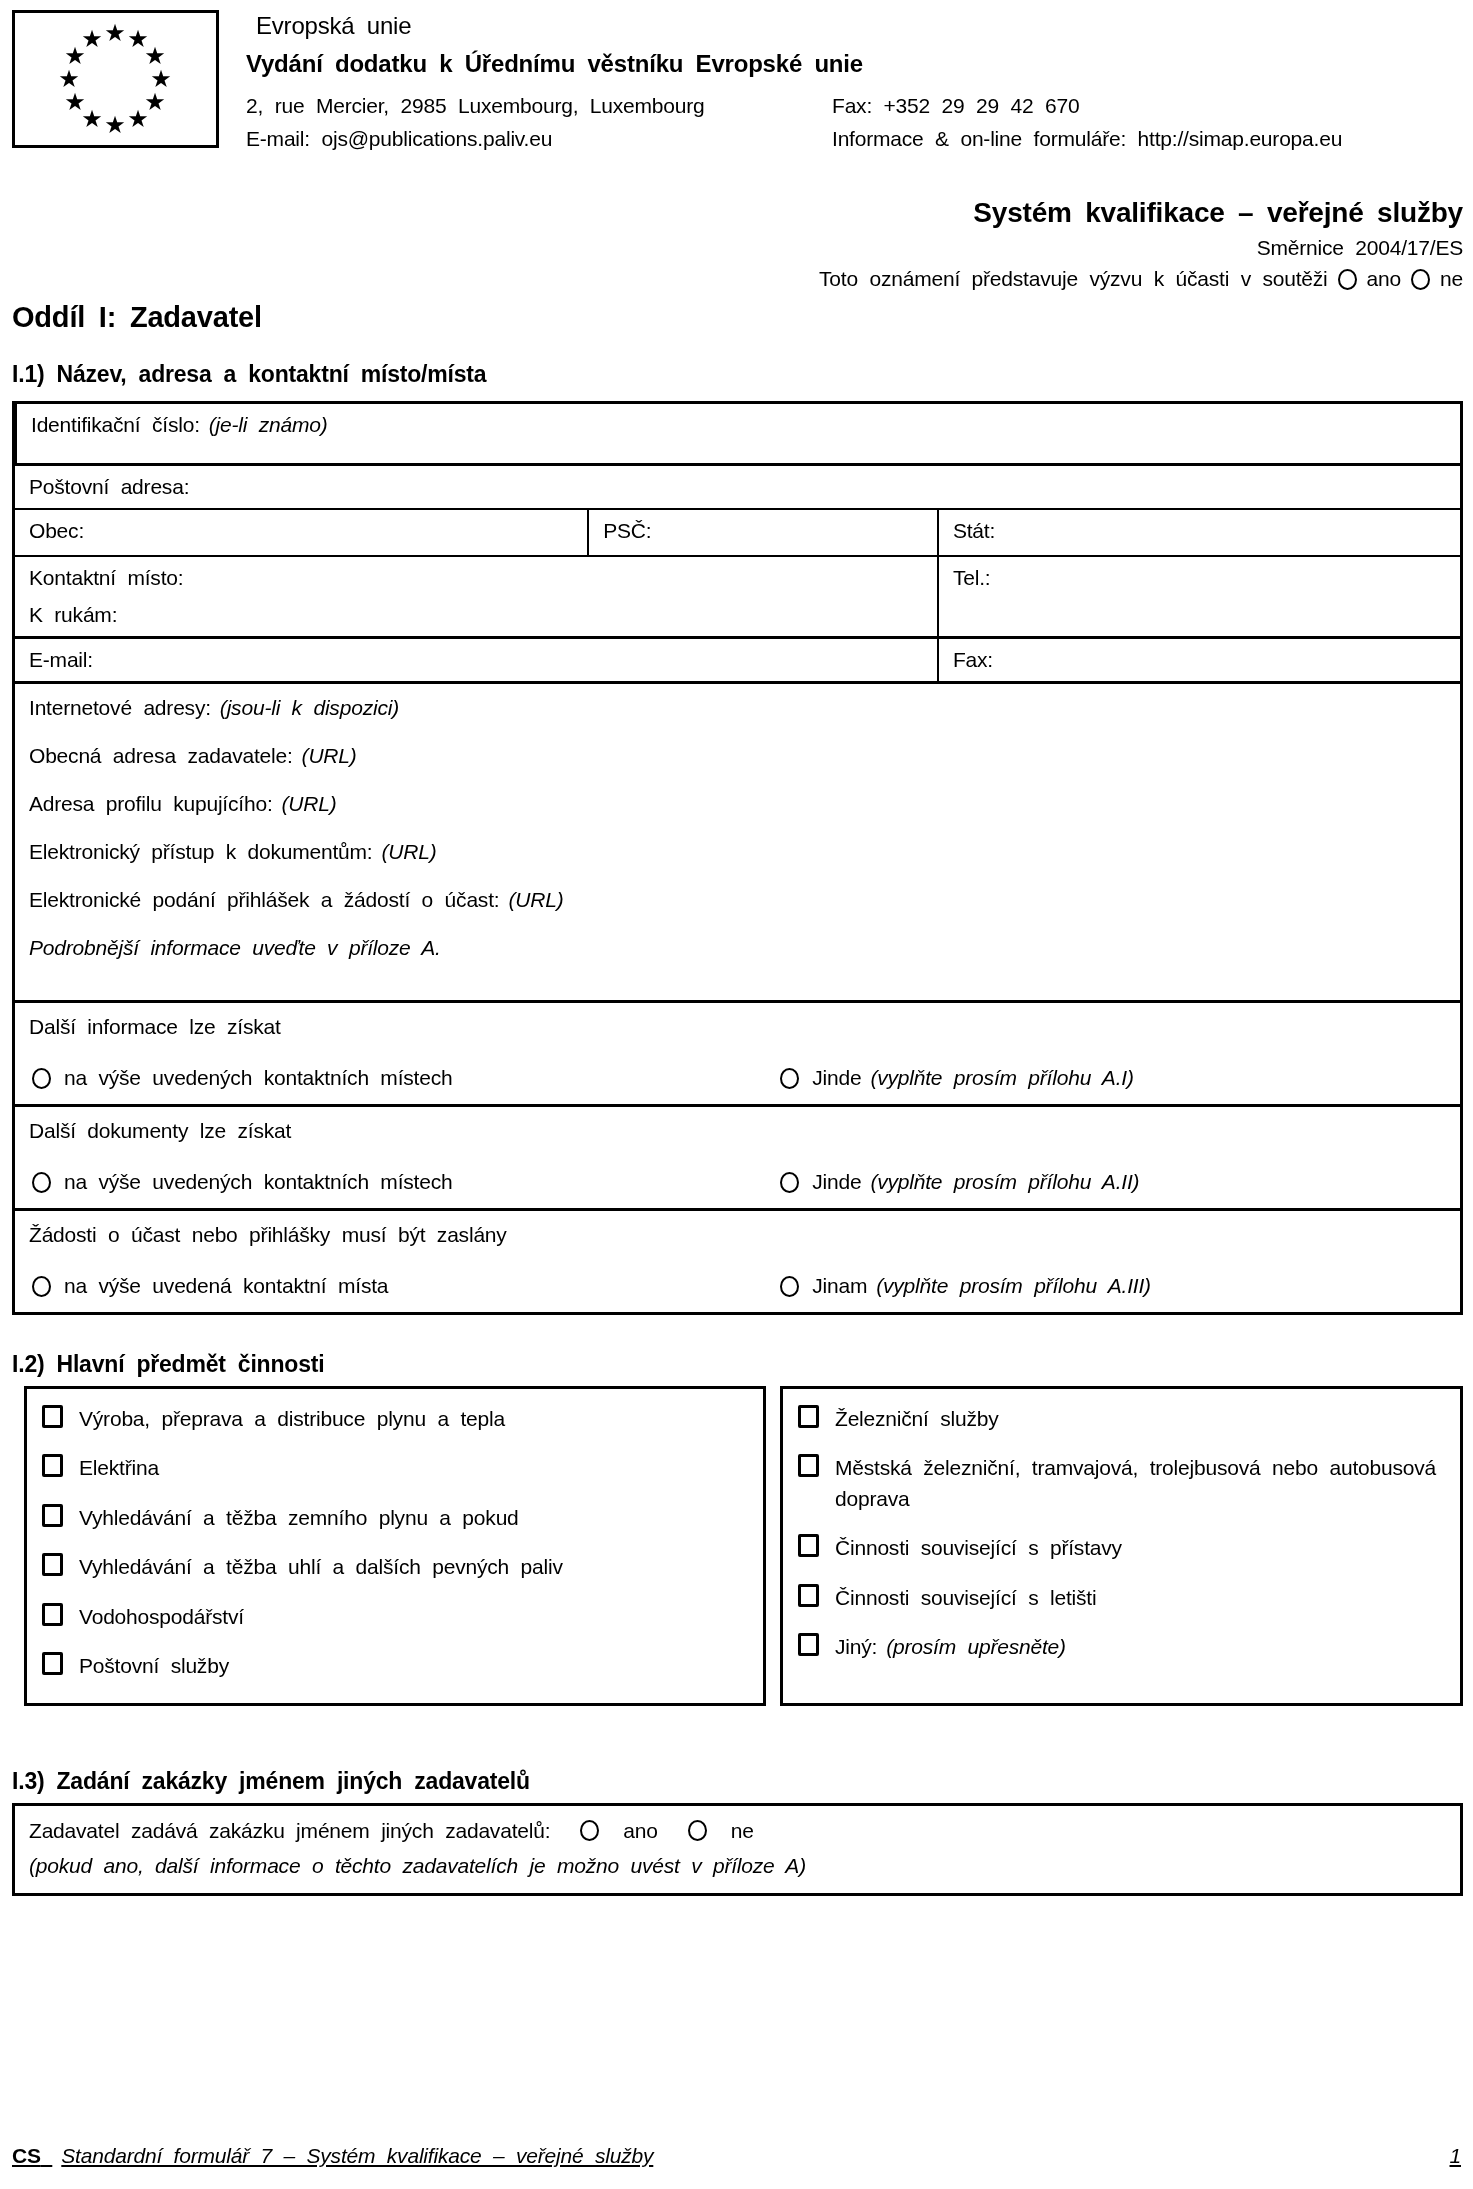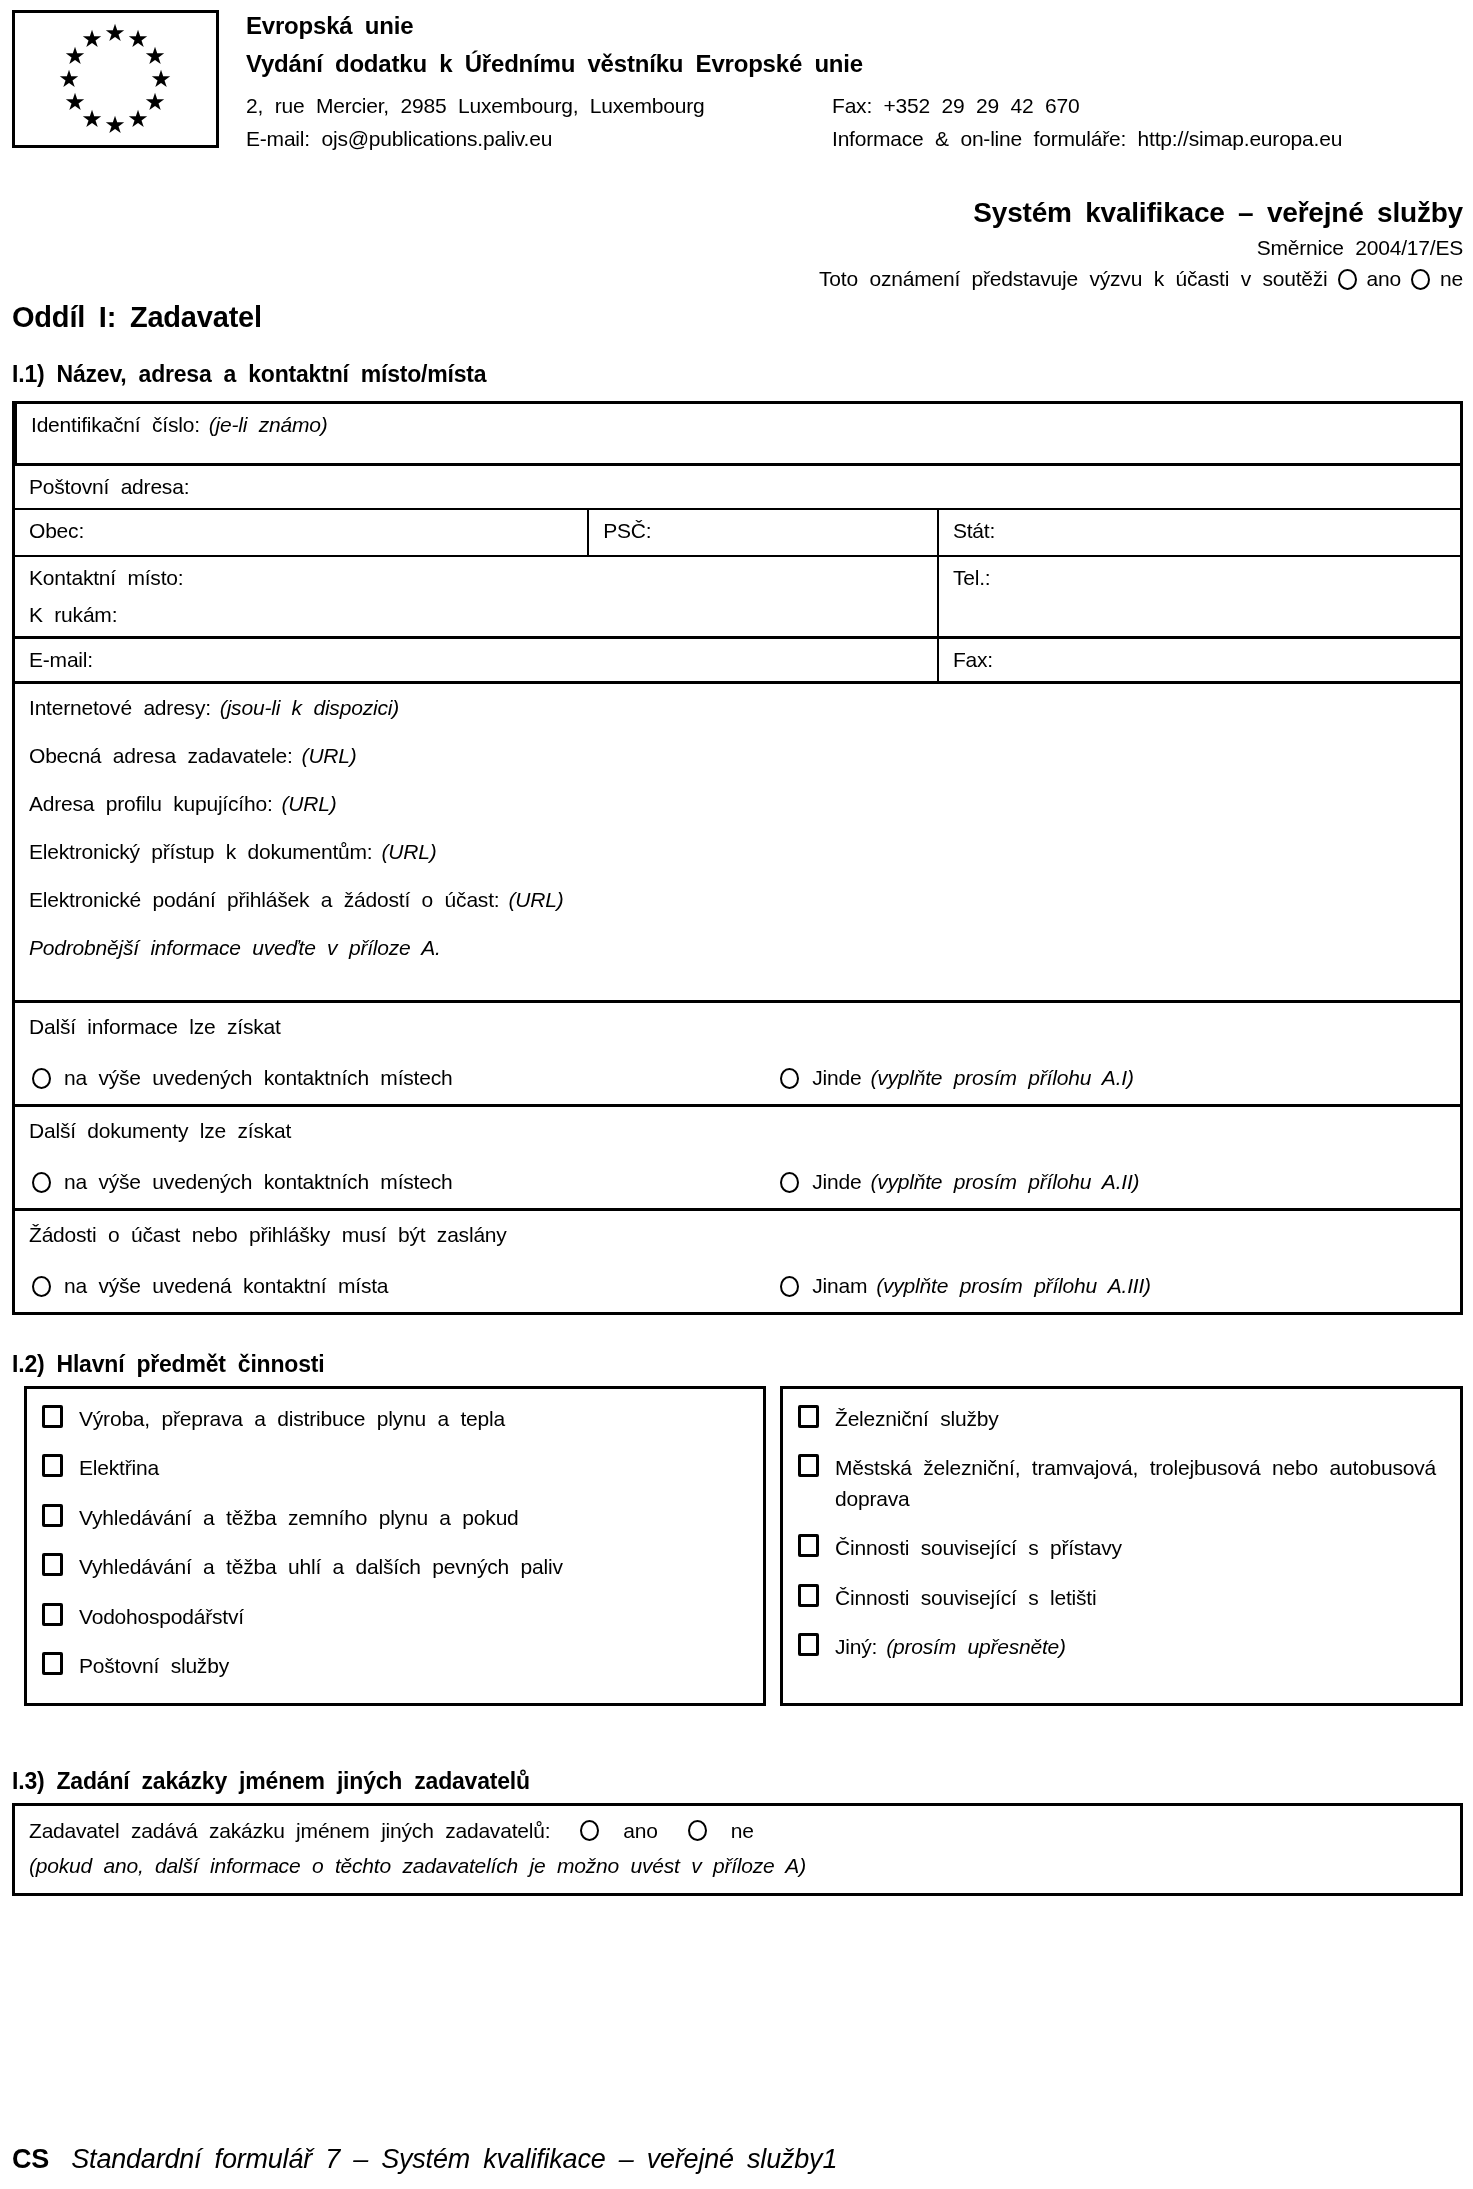--- a/index.html
+++ b/index.html
@@ -16,21 +16,21 @@
 
   
   .header { display: flex; }
   .flag { position: relative; width: 207px; height: 138px; border: 3px solid #000; flex: 0 0 auto; }
   .flag .star { position: absolute; font-size: 24px; line-height: 1; transform: translate(-50%,-50%); }
   .st1 {left:100px;top:20px;}  .st2 {left:123px;top:26px;}  .st3 {left:140px;top:43px;}
   .st4 {left:146px;top:66px;}  .st5 {left:140px;top:89px;}  .st6 {left:123px;top:106px;}
   .st7 {left:100px;top:112px;} .st8 {left:77px;top:106px;}  .st9 {left:60px;top:89px;}
   .st10{left:54px;top:66px;}   .st11{left:60px;top:43px;}   .st12{left:77px;top:26px;}
   .hdr-text { margin-left: 27px; padding-top: 2px; }
-  .hl1 { font-size: 24px; font-weight: bold; }
+  .hl1 { font-size: 24px; font-weight: normal; margin-left: 10px; }
   .hl2 { font-size: 24px; font-weight: bold; margin-top: 10px; }
   .hgrid { display: grid; grid-template-columns: 586px auto; row-gap: 9px; margin-top: 16px; }
 
   
   .titleblock { text-align: right; margin-top: 46px; }
   .t1 { font-size: 28px; font-weight: bold; }
   .t2 { margin-top: 7px; }
   .t3 { margin-top: 7px; display: flex; justify-content: flex-end; align-items: center; gap: 10px; }
 
   .radio {
@@ -79,21 +79,21 @@
 
   
   .i3box { border: 3px solid #000; margin-top: 8px; padding: 13px 14px 15px; }
   .i3line { display: flex; align-items: center; gap: 24px; }
   .i3line .sp { margin-left: 6px; }
   .i3box .note { margin-top: 11px; }
 
   
   .footer {
     position: absolute; left: 12px; right: 12px; top: 2144px;
-    display: flex; font-size: 27px;
+    display: flex; justify-content: space-between; font-size: 21px; text-decoration: underline;
   }
 </style>
 </head>
 <body>
 
 <div class="page">
 
   <div class="header">
     <div class="flag">
       <span class="star st1">★</span>

